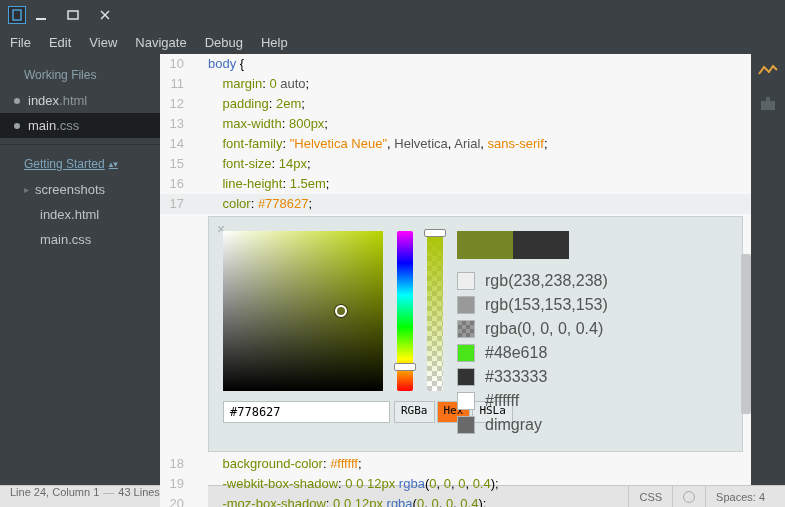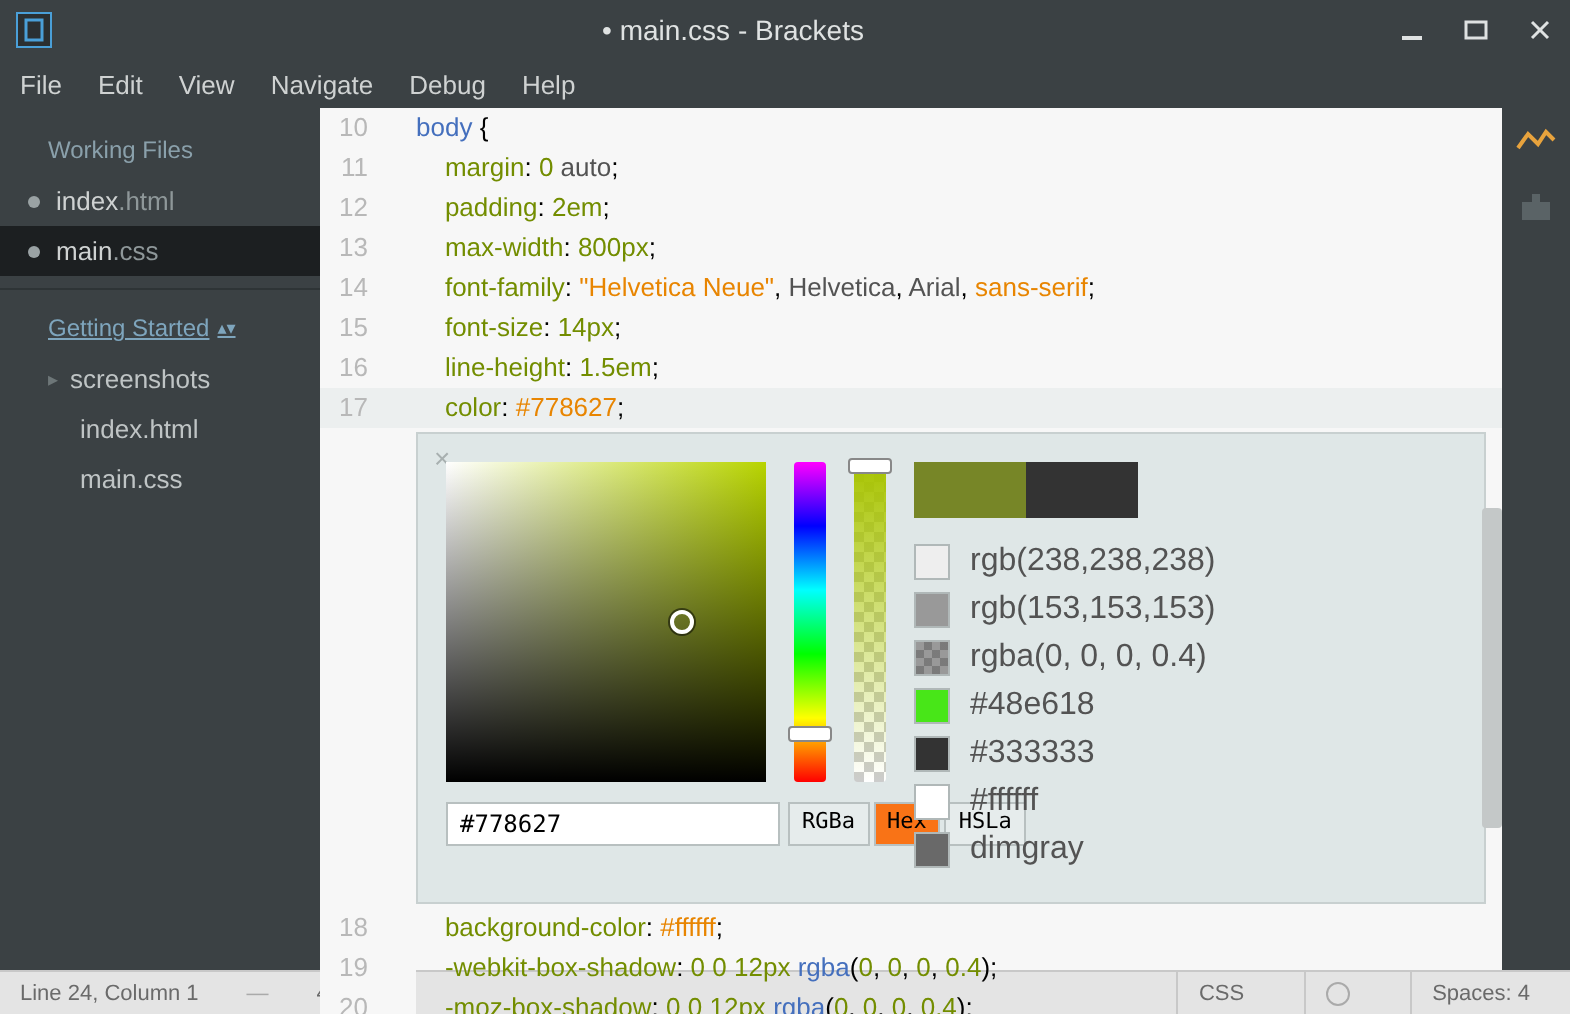--- a/index.html
+++ b/index.html
@@ -46,36 +46,35 @@
 .alpha { width:16px; height:160px; position:relative; border-radius:2px;
  background:linear-gradient(to bottom,#a8c400,rgba(168,196,0,0)),
  repeating-conic-gradient(#ccc 0 25%,#fff 0 50%) 0 0/10px 10px; }
 .swatches { flex:1; font-family:Consolas,monospace; font-size:16px; color:#535353; }
 .big-sw { display:flex; margin-bottom:10px; }
 .big-sw div { width:56px; height:28px; }
 .sw-row { display:flex; align-items:center; gap:10px; padding:3px 0; }
 .sw-chip { width:18px; height:18px; border:1px solid #b0b8b8; }
 .toolbar { width:34px; background:#3b4144; display:flex; flex-direction:column; align-items:center; padding-top:8px; gap:14px; }
 .tb-btn { width:22px; height:18px; cursor:pointer; display:flex; align-items:center; justify-content:center; }
-.statusbar { height:22px; background:#e4e4e4; border-top:1px solid #c8c8c8; display:flex; align-items:center; font-size:11px; color:#6a6a6a; padding:0 10px;gap:20px; }
+.statusbar { height:22px; background:#e4e4e4; border-top:1px solid #c8c8c8; display:flex; align-items:flex-start; font-size:11px; color:#6a6a6a; padding:0 10px; }
 .statusbar .fill{flex:1;}
 .statusbar .cell{ padding:0 10px; border-left:1px solid #c8c8c8; height:100%; display:flex; align-items:center;}
 .statusbar .circ{width:12px;height:12px;border:1px solid #aaa;border-radius:50%;}
 .scrollbar{position:absolute;right:0;top:200px;width:10px;height:160px;background:#c4c8c8;border-radius:2px;}
 </style>
 </head>
 <body>
 
 <div class="titlebar">
   <div class="icon">
       <svg viewBox="0 0 10 12">
         <rect x="1" y="1" width="8" height="10" fill="none" stroke="#4a9fd8" stroke-width="1.5"></rect>
       </svg>
     </div>
-  <div class="title">• main.css - Brackets</div>
   <div class="winbtns">
     <div class="winbtn">
         <svg width="12" height="12">
           <line x1="1" y1="10" x2="11" y2="10" stroke="#dfe2e2" stroke-width="2"></line>
         </svg>
       </div>
     <div class="winbtn">
         <svg width="12" height="12">
           <rect x="1" y="2" width="10" height="8" fill="none" stroke="#dfe2e2" stroke-width="1.5"></rect>
         </svg>

